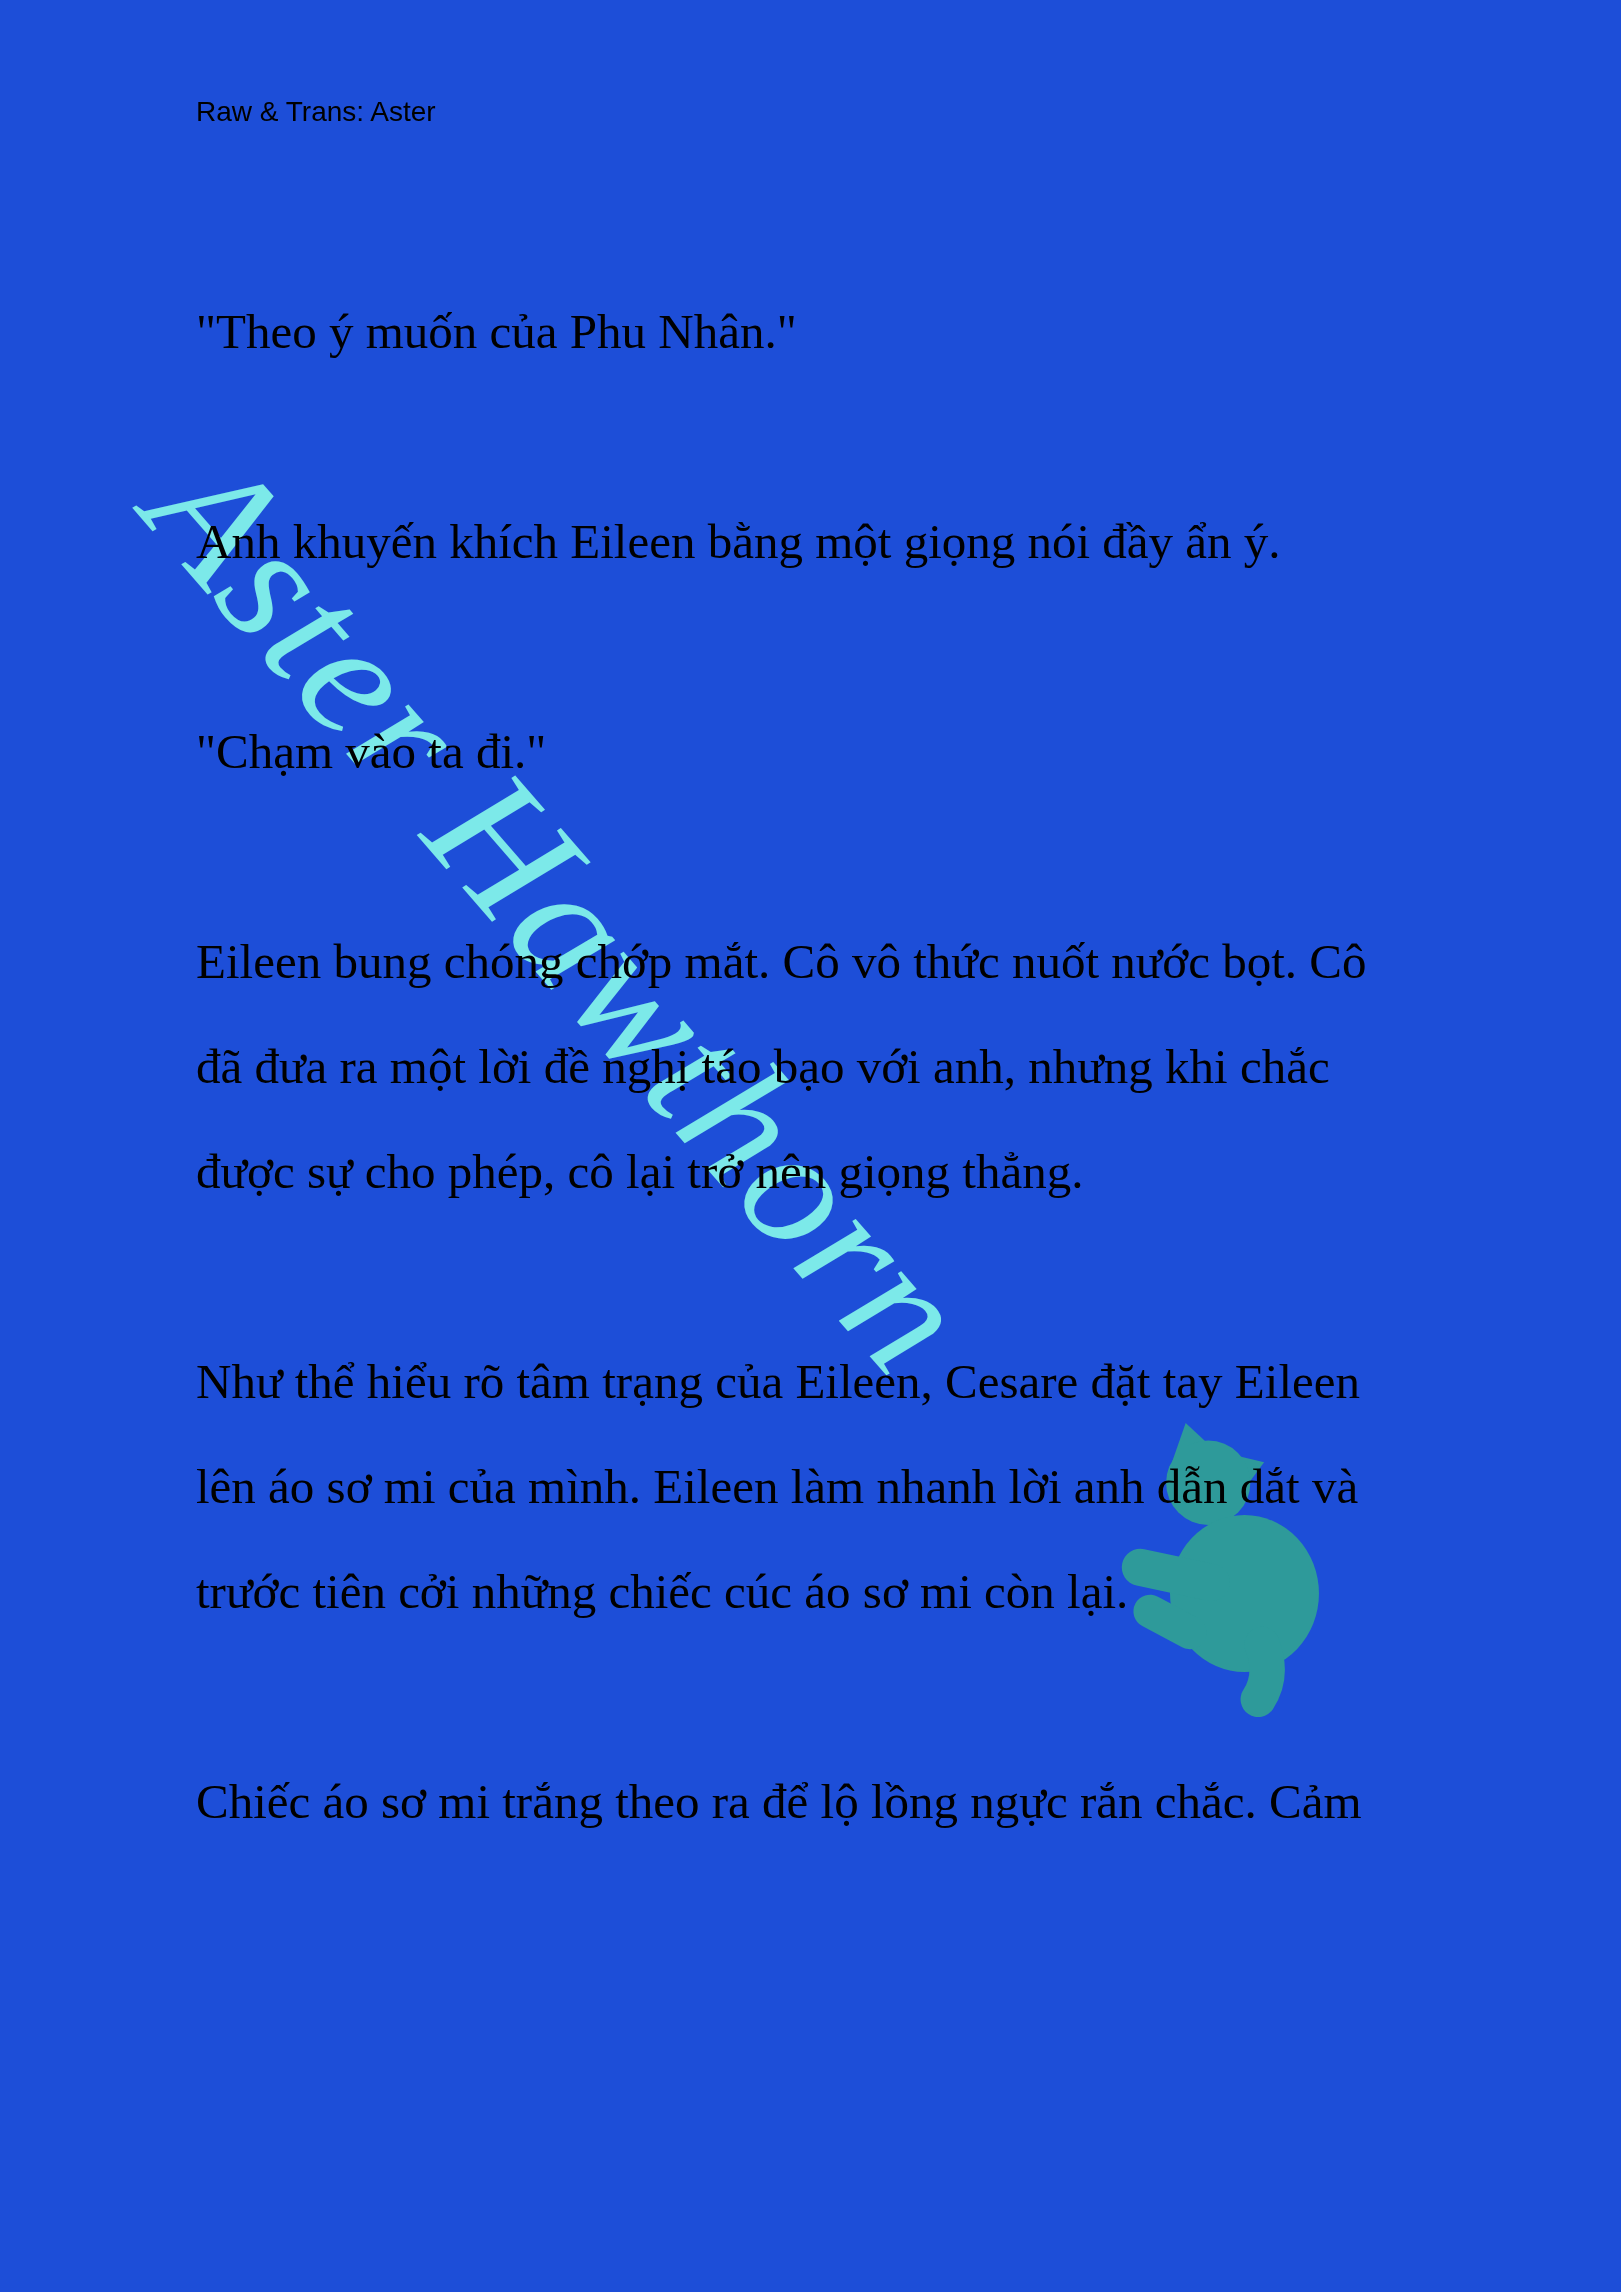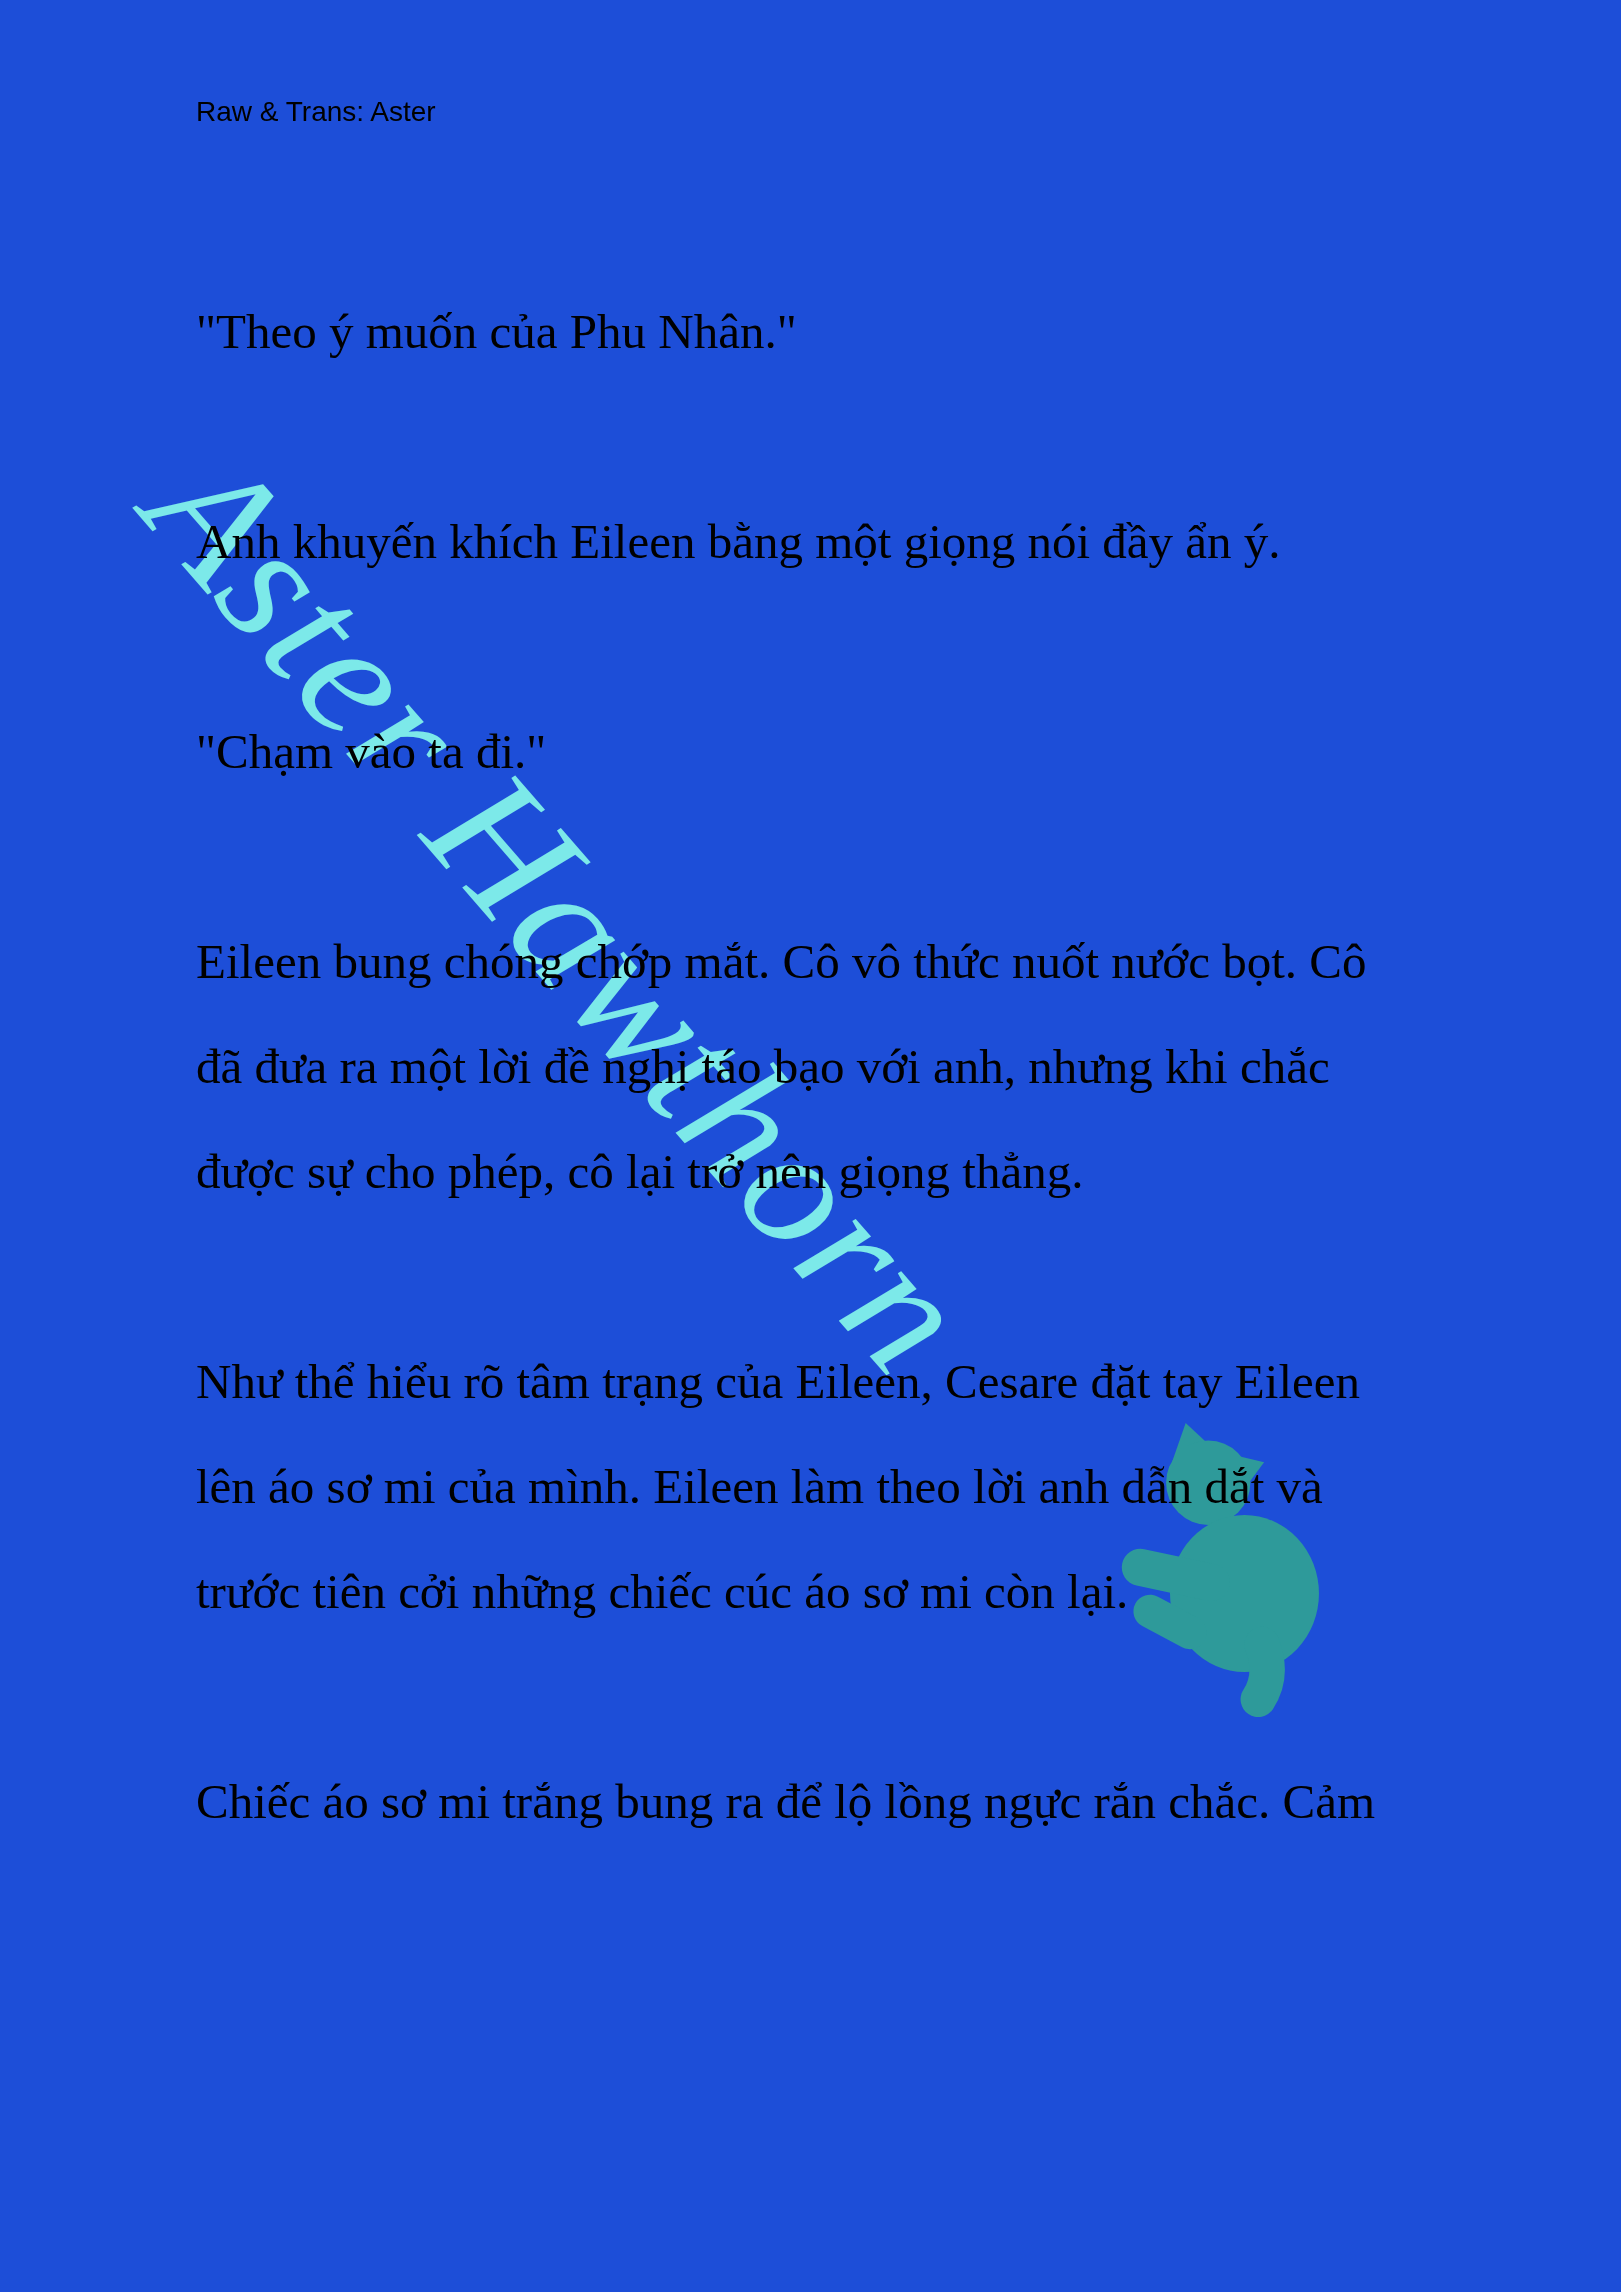--- a/index.html
+++ b/index.html
@@ -95,22 +95,22 @@
       <div class="para">
         <div class="line">"Chạm vào ta đi."</div>
       </div>
       <div class="para">
         <div class="line">Eileen bung chóng chớp mắt. Cô vô thức nuốt nước bọt. Cô</div>
         <div class="line">đã đưa ra một lời đề nghị táo bạo với anh, nhưng khi chắc</div>
         <div class="line">được sự cho phép, cô lại trở nên giọng thẳng.</div>
       </div>
       <div class="para">
         <div class="line">Như thể hiểu rõ tâm trạng của Eileen, Cesare đặt tay Eileen</div>
-        <div class="line">lên áo sơ mi của mình. Eileen làm theo lời anh dẫn dắt và</div>
+        <div class="line">lên áo sơ mi của mình. Eileen làm nhanh lời anh dẫn dắt và</div>
         <div class="line">trước tiên cởi những chiếc cúc áo sơ mi còn lại.</div>
       </div>
       <div class="para">
-        <div class="line">Chiếc áo sơ mi trắng bung ra để lộ lồng ngực rắn chắc. Cảm</div>
+        <div class="line">Chiếc áo sơ mi trắng theo ra để lộ lồng ngực rắn chắc. Cảm</div>
       </div>
     </div>
 
 </div>
 
 
 </body></html>

